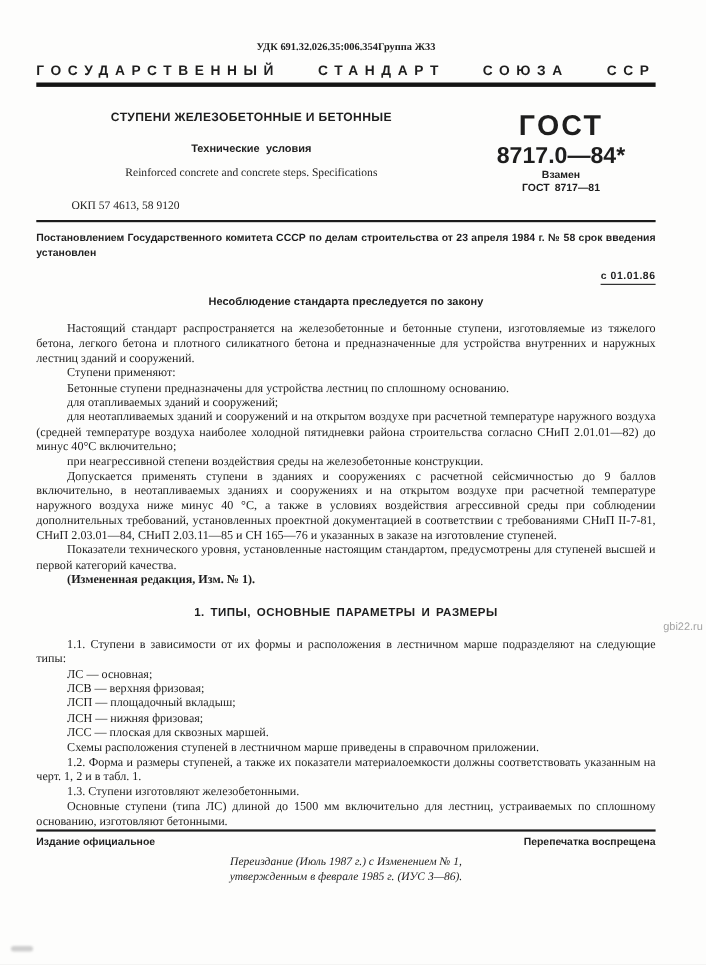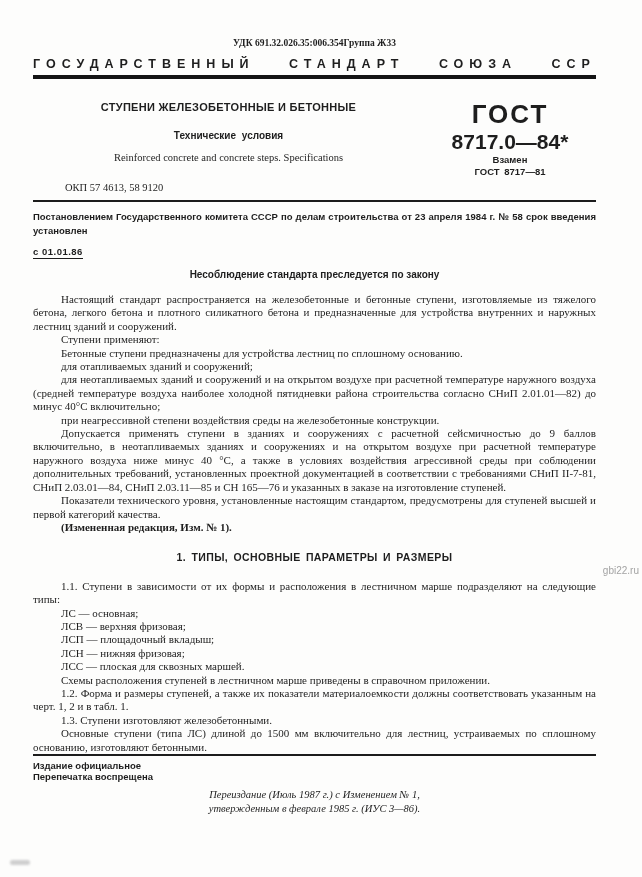--- a/index.html
+++ b/index.html
@@ -58,21 +58,21 @@
   .okp { margin-top:5px; padding-left:32px; font-size:10.5px; }
   .thin-rule { margin-top:7px; height:2px; background:#1c1c1c; }
 
   
   .decree {
     margin-top:8px;
     font-family:"Liberation Sans","DejaVu Sans",sans-serif;
     font-weight:bold; font-size:9.5px; line-height:14px;
     text-align:justify;
   }
-  .effective-row { margin-top:3px; }
+  .effective-row { text-align:right; margin-top:3px; }
   .effective {
     font-family:"Liberation Sans","DejaVu Sans",sans-serif;
     font-weight:bold; font-size:9.5px;
     border-bottom:1.5px solid #1c1c1c; padding-bottom:1px;
     letter-spacing:0.5px;
   }
   .law-notice {
     text-align:center; margin-top:10px;
     font-family:"Liberation Sans","DejaVu Sans",sans-serif;
     font-weight:bold; font-size:10px;
@@ -88,21 +88,21 @@
     font-family:"Liberation Sans","DejaVu Sans",sans-serif;
     font-weight:bold; font-size:10.5px; letter-spacing:0.4px; word-spacing:2px;
   }
 
   
   .footer { position:absolute; left:33px; right:46px; top:754px; }
   .footer-rule { height:2px; background:#1c1c1c; }
   .footer-row {
     display:flex; justify-content:space-between; margin-top:4px;
     font-family:"Liberation Sans","DejaVu Sans",sans-serif;
-    font-weight:bold; font-size:9.5px;flex-direction:column;
+    font-weight:bold; font-size:9.5px;
   }
   .reissue { text-align:center; font-style:italic; font-size:10.5px; margin-top:6px; line-height:13.5px; }
 
   .watermark {
     position:absolute; right:3px; top:565px;
     font-family:"Liberation Sans","DejaVu Sans",sans-serif;
     font-size:10px; color:#a3a3a3;
   }
 
   

